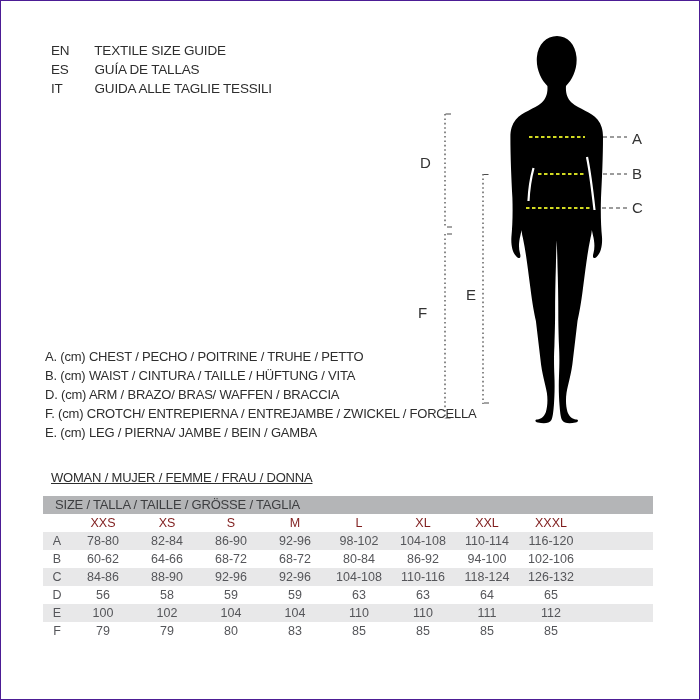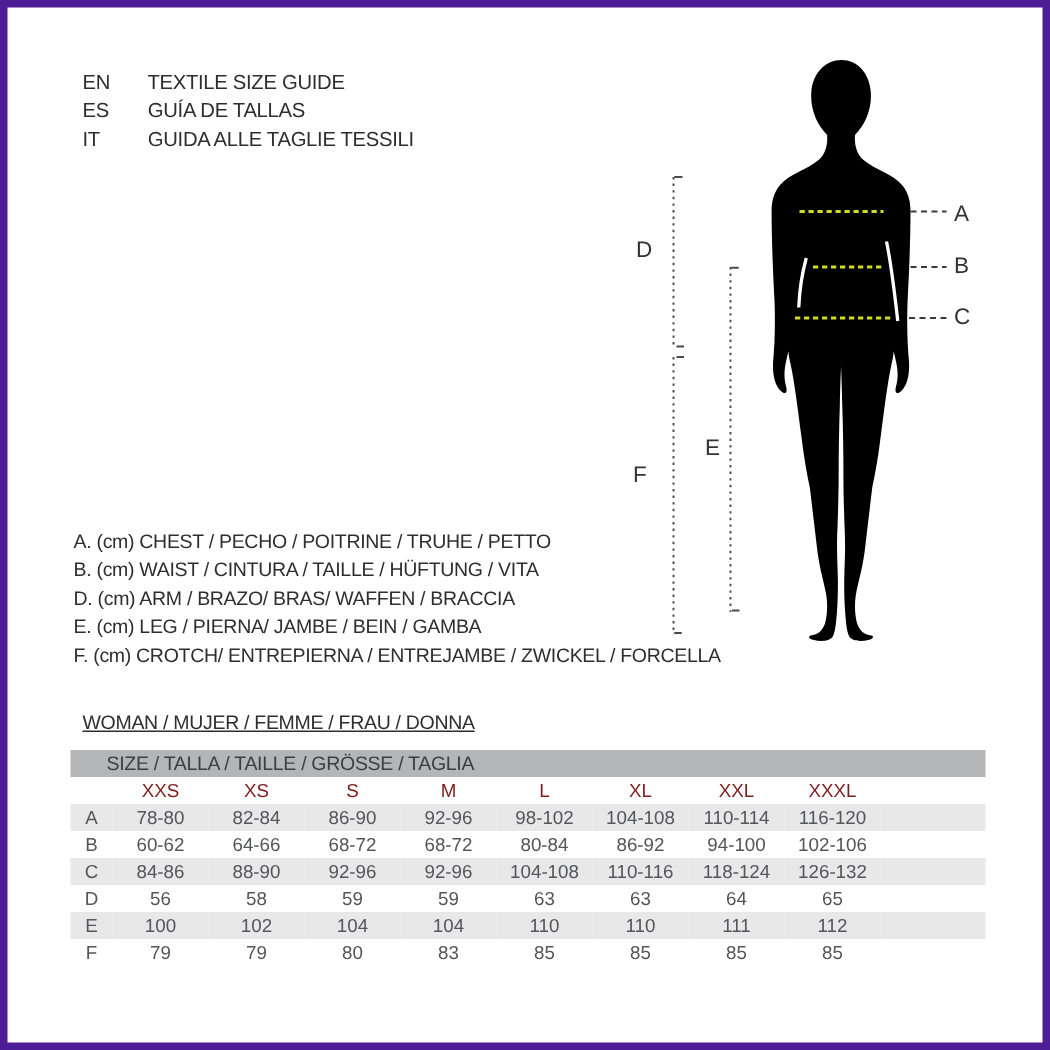--- a/index.html
+++ b/index.html
@@ -1,20 +1,20 @@
 <!DOCTYPE html>
 <html><head>
 <meta charset="utf-8">
 <style>
   * { margin:0; padding:0; box-sizing:border-box; }
   html,body { background:#fff; }
   body { font-family:"Liberation Sans","DejaVu Sans",sans-serif; color:#303030; }
   .page {
     position:relative; width:700px; height:700px; background:#ffffff;
-    border:5px solid #4c1d95; overflow:hidden;
+    border:1px solid #4c1d95; overflow:hidden;
   }
 
   
   .langs { position:absolute; left:50px; top:40px; list-style:none; }
   .langs li { height:19px; line-height:19px; font-size:13.5px; letter-spacing:-0.2px; color:#2e2e2e; white-space:nowrap; }
   .langs .code { display:inline-block; width:40px; }
 
   
   .figure { position:absolute; left:415px; top:25px; width:260px; height:410px; }
   .figure svg { position:absolute; left:0; top:0; }
@@ -30,21 +30,21 @@
   .measures { position:absolute; left:44px; top:346px; list-style:none; }
   .measures li { height:19px; line-height:19px; font-size:13px; letter-spacing:-0.2px; color:#2e2e2e; white-space:nowrap; }
 
   
   .woman { position:absolute; left:50px; top:469px; font-size:13px; letter-spacing:-0.2px; color:#2e2e2e;text-decoration:underline; }
 
   
   .size-table { position:absolute; left:42px; top:495px; width:610px; }
   .band {
     height:18px; line-height:18px; background:#b4b5b7; color:#3d3e40;
-    font-size:13px; letter-spacing:-0.2px; padding-left:24px; white-space:nowrap;
+    font-size:13px; letter-spacing:-0.2px; padding-left:12px; white-space:nowrap;
   }
   table { border-collapse:collapse; table-layout:fixed; width:610px; }
   col.c-label { width:28px; }
   col.c-size  { width:64px; }
   col.c-fill  { width:auto; }
   td,th { height:18px; font-size:12.5px; font-weight:normal; text-align:center;
           color:#55565a; padding:0; white-space:nowrap; }
   tr.head td { color:#7f1d1d; }
   tr.stripe  { background:#e8e8e9; }
   td.rl { text-align:center; color:#55565a; }
@@ -148,22 +148,22 @@
     <span class="marker m-C">C</span>
     <span class="marker m-D">D</span>
     <span class="marker m-E">E</span>
     <span class="marker m-F">F</span>
   </div>
 
   <ul class="measures">
     <li>A. (cm) CHEST / PECHO / POITRINE / TRUHE / PETTO</li>
     <li>B. (cm) WAIST / CINTURA / TAILLE / HÜFTUNG / VITA</li>
     <li>D. (cm) ARM / BRAZO/ BRAS/ WAFFEN / BRACCIA</li>
+    <li>F. (cm) CROTCH/ ENTREPIERNA / ENTREJAMBE / ZWICKEL / FORCELLA</li>
     <li>E. (cm) LEG / PIERNA/ JAMBE / BEIN / GAMBA</li>
-    <li>F. (cm) CROTCH/ ENTREPIERNA / ENTREJAMBE / ZWICKEL / FORCELLA</li>
   </ul>
 
   <div class="woman">WOMAN / MUJER / FEMME / FRAU / DONNA</div>
 
   <div class="size-table">
     <div class="band">SIZE / TALLA / TAILLE / GRÖSSE / TAGLIA</div>
     <table>
       <colgroup>
         <col class="c-label">
           <col class="c-size">

